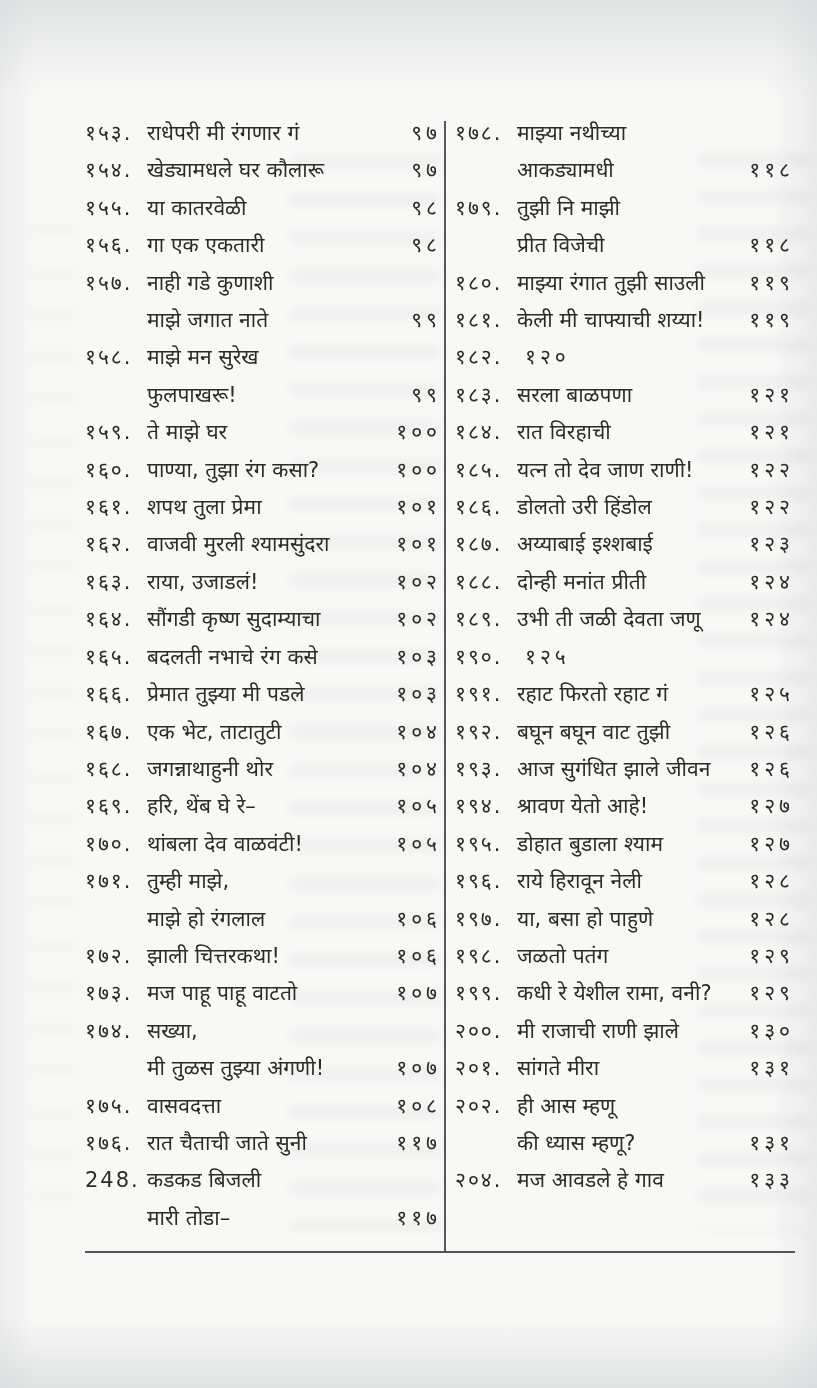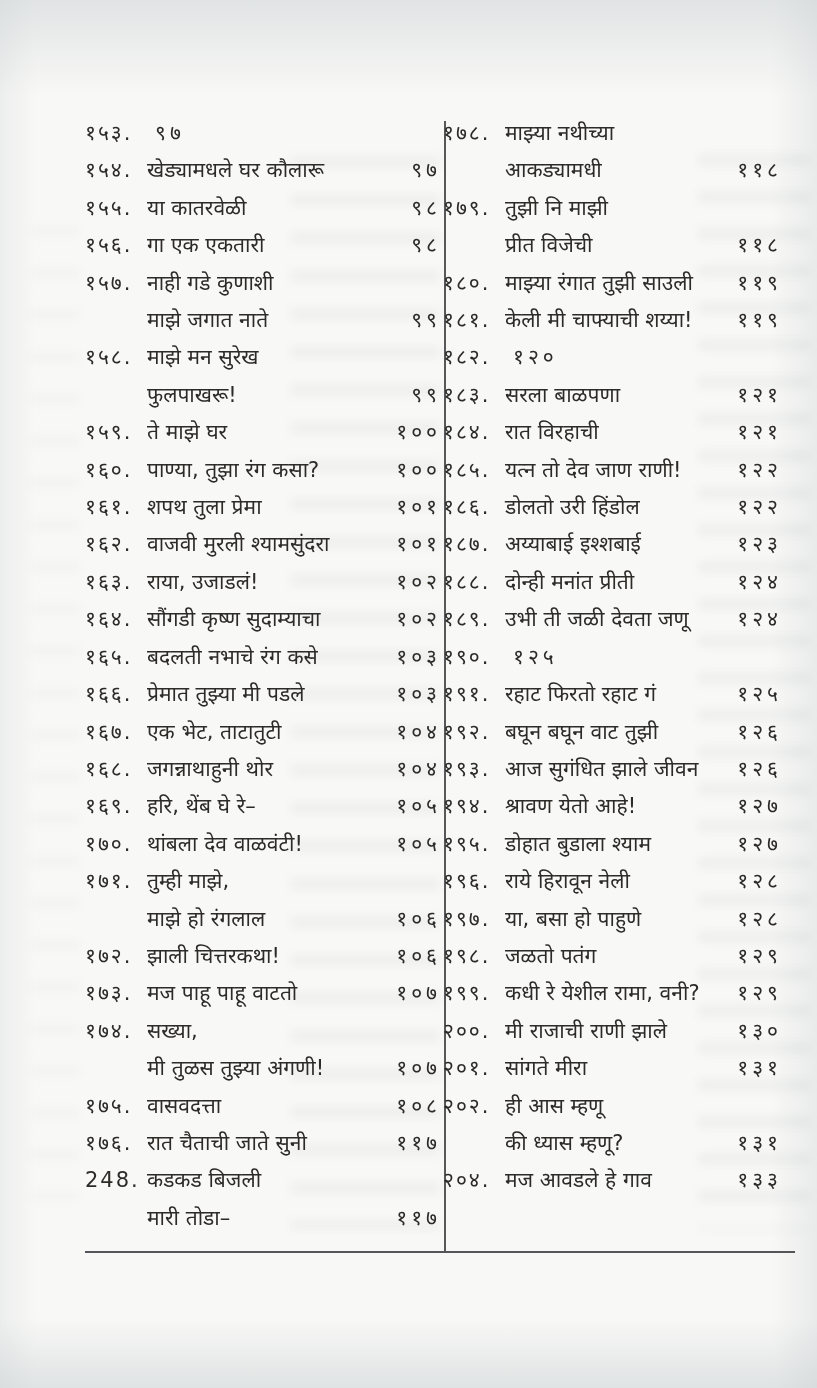--- a/index.html
+++ b/index.html
@@ -37,21 +37,21 @@
   }
   .bleed-c {
     left: 30px; top: 200px; width: 50px; height: 1000px;
     background: repeating-linear-gradient(180deg,
       transparent 0 26px, rgba(170,176,182,0.10) 26px 36px, transparent 36px 42px);
   }
 
   .toc { position: absolute; left: 85px; top: 115px; width: 710px; height: 1145px; }
   .col { position: absolute; top: 0; }
   .col-left  { left: 0;     width: 352px; }
-  .col-right { left: 358px; width: 335px; }
+  .col-right { left: 370px; width: 335px; }
 
   .divider {
     position: absolute; left: 359px; top: 6px;
     width: 2px; height: 1130px; background: #58585a;
   }
   .rule {
     position: absolute; left: 0; top: 1136px;
     width: 710px; height: 2px; background: #54545a;
   }
 
@@ -84,20 +84,21 @@
 
 <div class="page">
   <div class="bleed bleed-a"></div>
   <div class="bleed bleed-b"></div>
   <div class="bleed bleed-c"></div>
 
   <div class="toc">
     <div class="col col-left">
   <div class="entry">
     <span class="num">१५३.</span>
+    <span class="title">राधेपरी मी रंगणार गं</span>
     <span class="page-no">९७</span>
   </div>
 
   <div class="entry">
     <span class="num">१५४.</span>
     <span class="title">खेड्यामधले घर कौलारू</span>
     <span class="page-no">९७</span>
   </div>
 
   <div class="entry">

